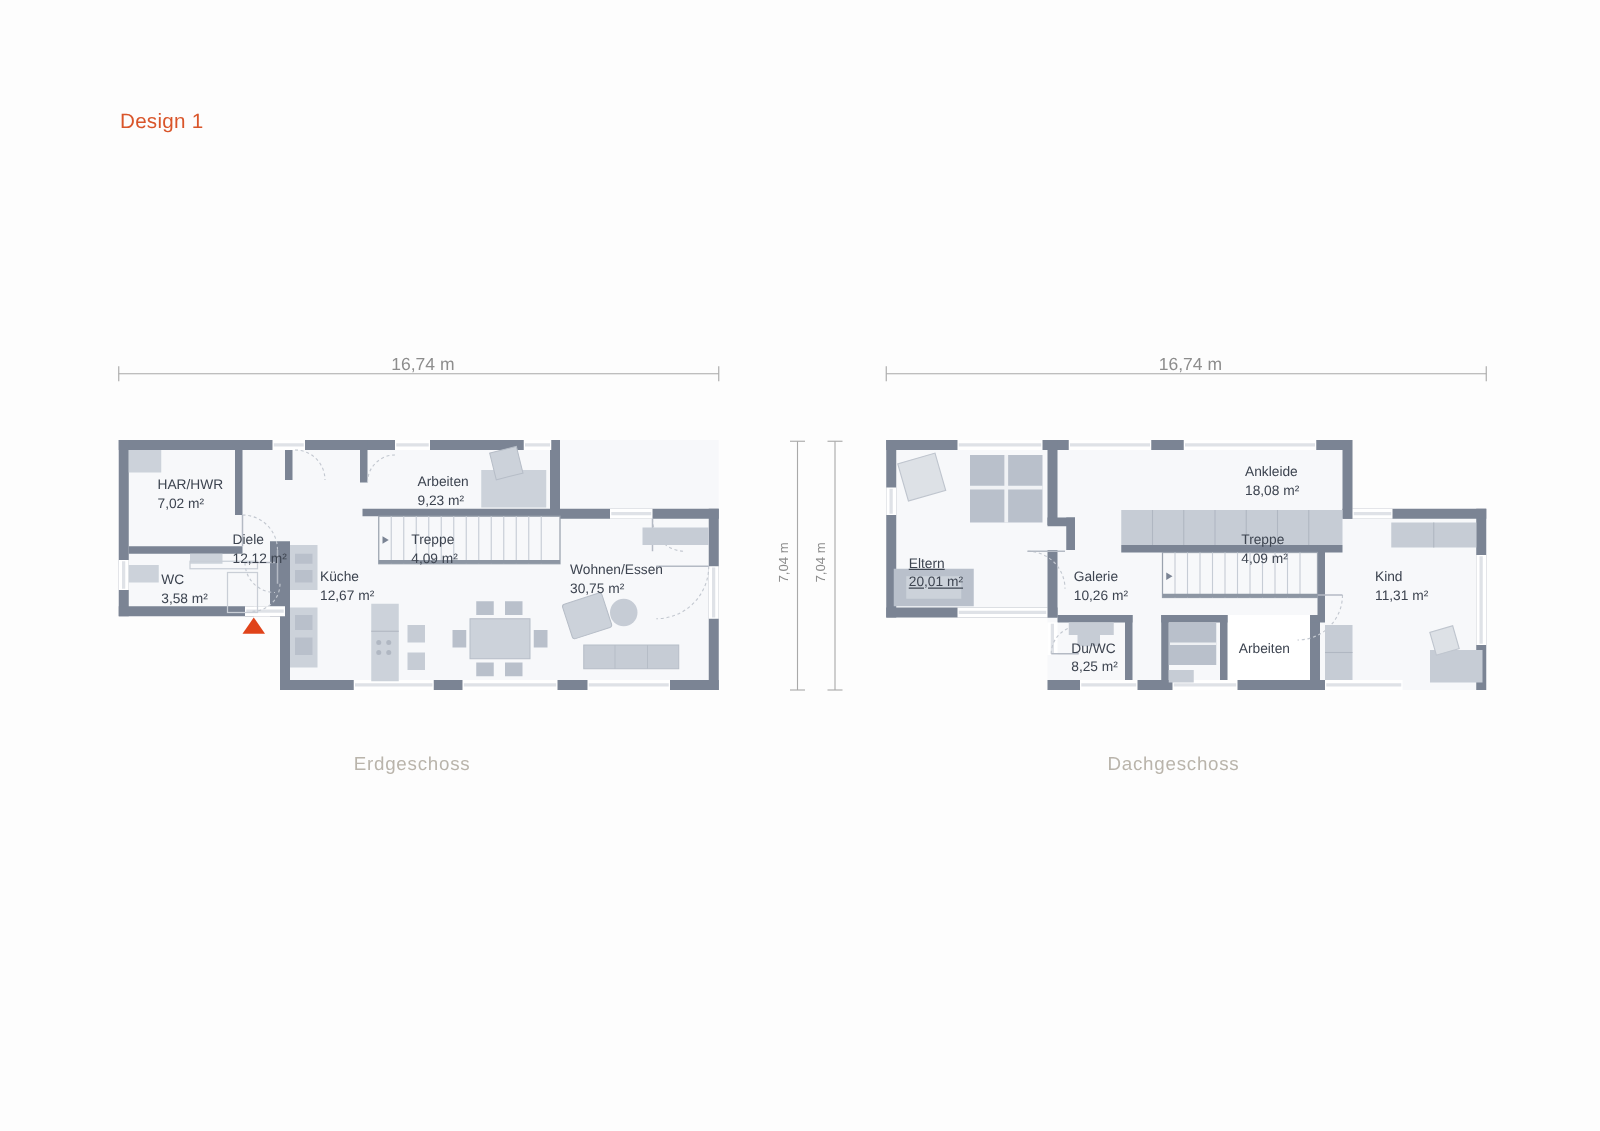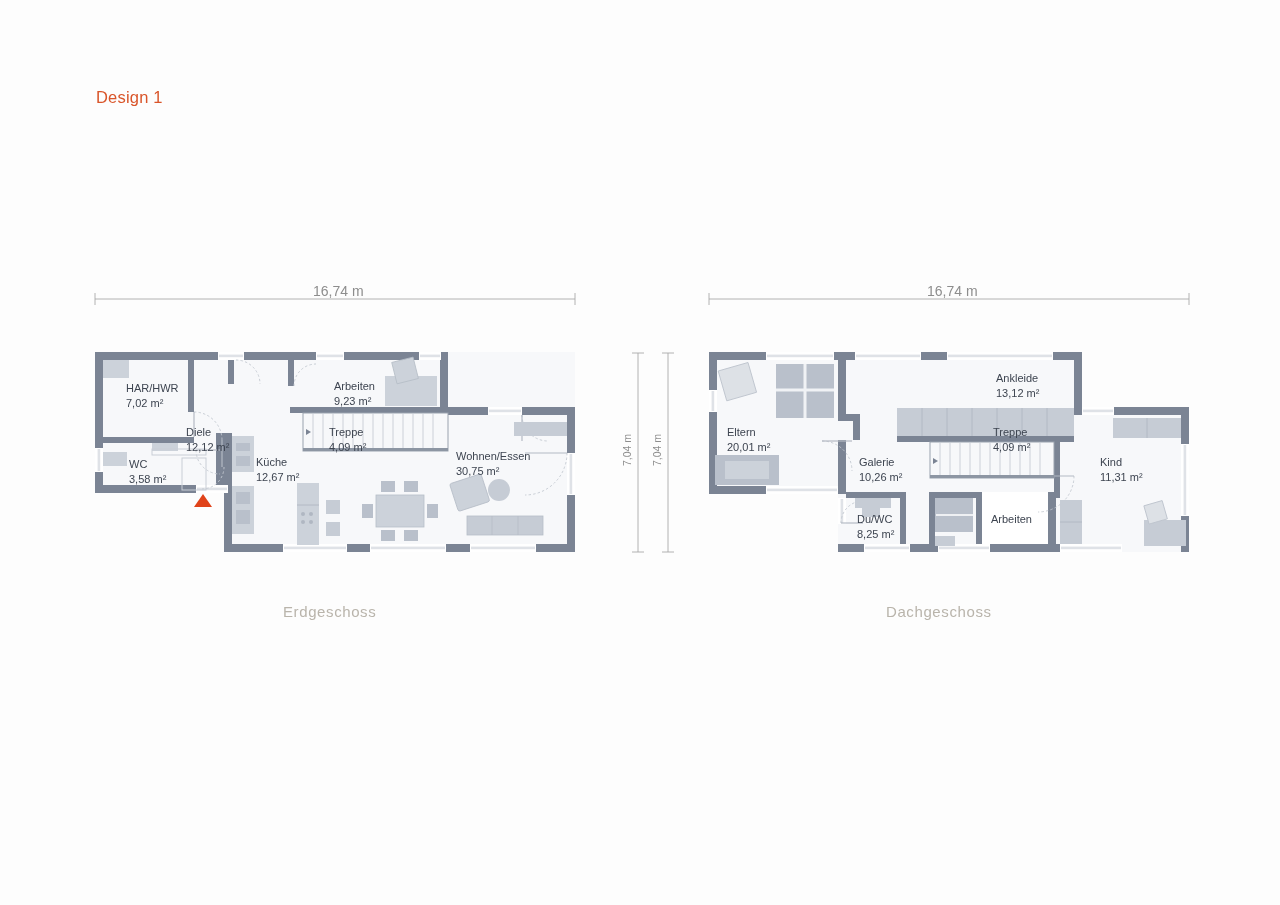--- a/index.html
+++ b/index.html
@@ -445,27 +445,27 @@
 </div>
 <div class="roomlabel" style="left:329px; top:425px;">
   <span class="nm">Treppe</span>
   <span class="ar">4,09 m²</span>
 </div>
 <div class="roomlabel" style="left:456px; top:449px;">
   <span class="nm">Wohnen/Essen</span>
   <span class="ar">30,75 m²</span>
 </div>
 
-<div class="roomlabel" style="left:727px; top:425px;">
+<div class="roomlabel" style="left:727px; top:444px;text-decoration:underline;">
   <span class="nm">Eltern</span>
   <span class="ar">20,01 m²</span>
 </div>
 <div class="roomlabel" style="left:996px; top:371px;">
   <span class="nm">Ankleide</span>
-  <span class="ar">13,12 m²</span>
+  <span class="ar">18,08 m²</span>
 </div>
 <div class="roomlabel" style="left:859px; top:455px;">
   <span class="nm">Galerie</span>
   <span class="ar">10,26 m²</span>
 </div>
 <div class="roomlabel" style="left:993px; top:425px;">
   <span class="nm">Treppe</span>
   <span class="ar">4,09 m²</span>
 </div>
 <div class="roomlabel" style="left:857px; top:512px;">

